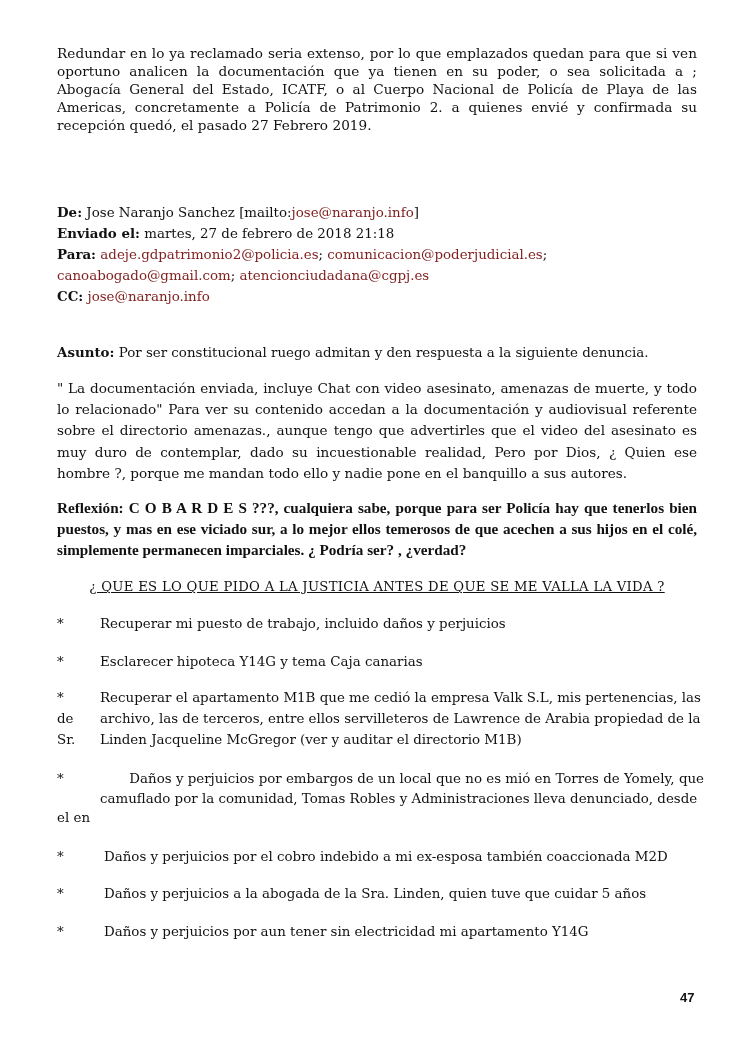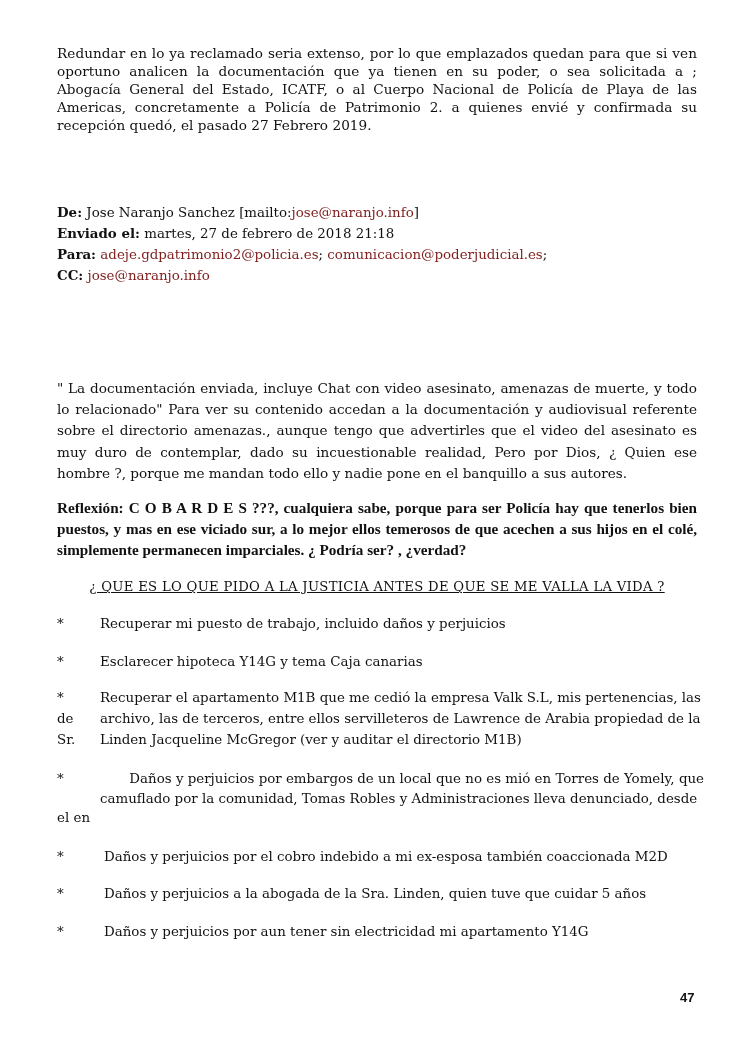--- a/index.html
+++ b/index.html
@@ -37,24 +37,30 @@
     <div>
       <b>De:</b><span> Jose Naranjo Sanchez [mailto:</span><span class="lnk">jose@naranjo.info</span><span>]</span>
     </div>
     <div>
       <b>Enviado el:</b><span> martes, 27 de febrero de 2018 21:18</span>
     </div>
     <div>
       <b>Para:</b> <span class="lnk">adeje.gdpatrimonio2@policia.es</span><span>; </span><span class="lnk">comunicacion@poderjudicial.es</span><span>;</span>
     </div>
     <div>
+      <span class="lnk">canoabogado@gmail.com</span><span>; </span><span class="lnk">atencionciudadana@cgpj.es</span>
+    </div>
+    <div>
       <b>CC:</b> <span class="lnk">jose@naranjo.info</span>
     </div>
   </div>
 
+  <div class="block asunto">
+    <b>Asunto:</b><span> Por ser constitucional ruego admitan y den respuesta a la siguiente denuncia.</span>
+  </div>
 
   <div class="block quote justify">" La documentación enviada, incluye Chat con video asesinato, amenazas de muerte, y todo lo relacionado"  Para ver su contenido accedan a la documentación y audiovisual referente sobre el directorio amenazas., aunque tengo que advertirles que el video del asesinato es muy duro de contemplar, dado su incuestionable realidad, Pero por Dios, ¿ Quien ese hombre ?, porque me mandan todo ello  y nadie pone en el banquillo a sus autores.</div>
 
   <div class="block reflex justify">Reflexión:  C O B A R D E S ???, cualquiera sabe, porque para ser Policía hay que tenerlos bien puestos, y mas en ese viciado sur, a lo mejor ellos temerosos de que acechen a sus hijos en el colé, simplemente permanecen imparciales. ¿ Podría ser? , ¿verdad?</div>
 
   <div class="heading">¿ QUE ES LO QUE PIDO A LA JUSTICIA ANTES DE QUE SE ME VALLA LA VIDA ?</div>
 
   <div class="li" style="top:614px;">
     <span class="star">*</span>
     <span class="txt">Recuperar mi puesto de trabajo, incluido daños y perjuicios</span>

